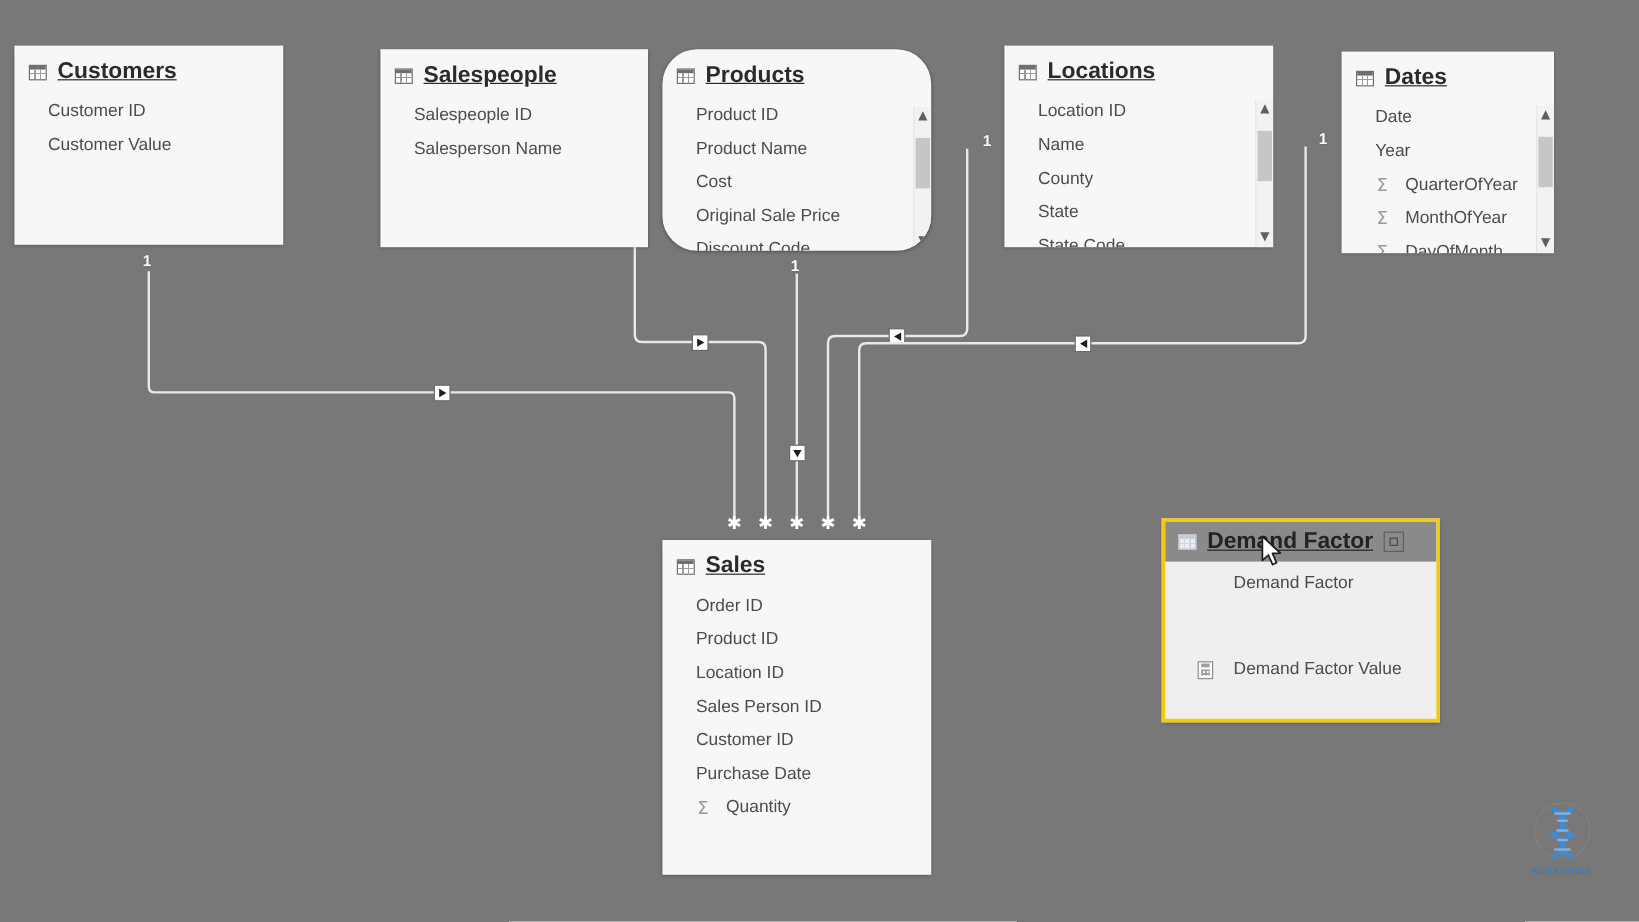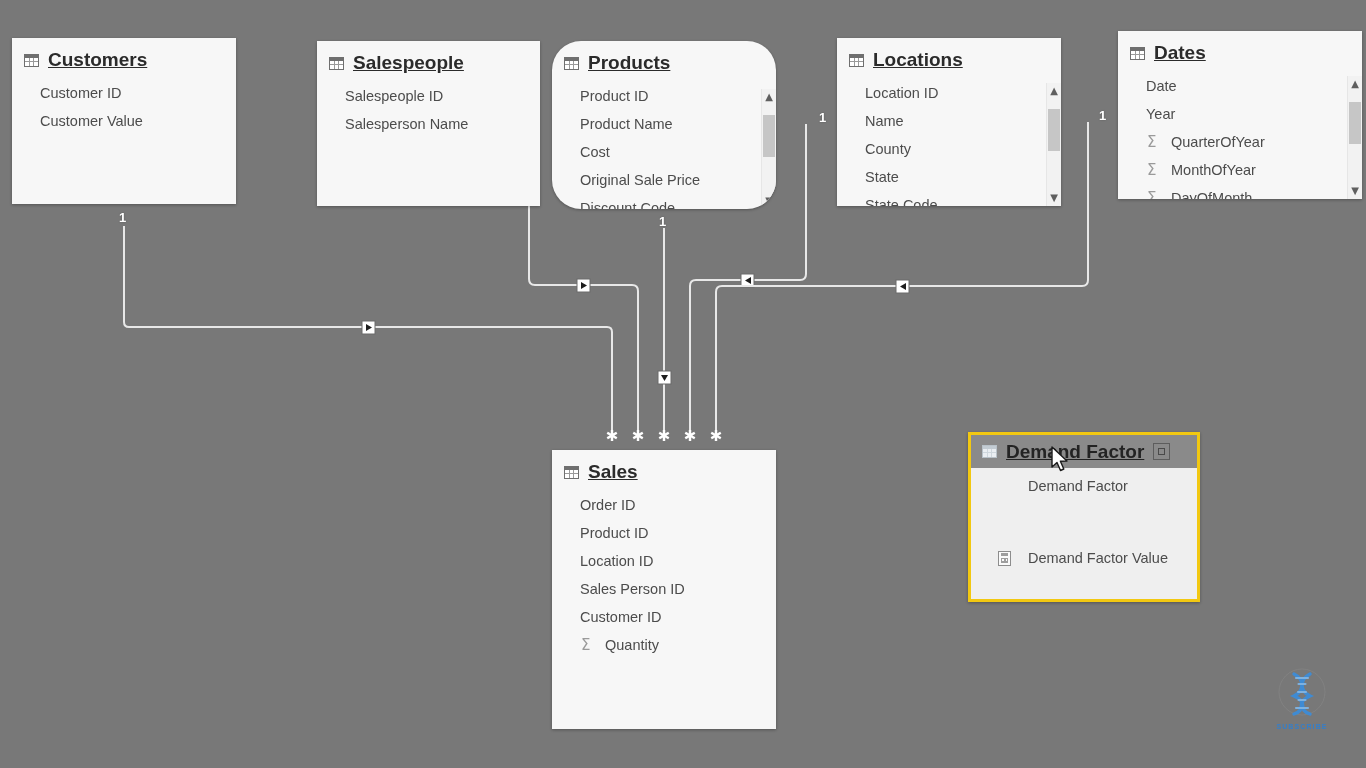--- a/index.html
+++ b/index.html
@@ -352,21 +352,21 @@
         <span class="lbl">State Code</span>
       </div>
     </div>
     <div class="vscroll" style="top:45px;">
       <div class="arw up">▲</div>
       <div class="thumb" style="top:26px;height:42px;"></div>
       <div class="arw dn">▼</div>
     </div>
   </div>
 
-  <div class="tbl" id="tbl-dates" style="left:1118px;top:31px;width:244px;height:168px;">
+  <div class="tbl" id="tbl-dates" style="left:1118px;top:43px;width:177px;height:168px;">
     <div class="tbl-head">
       <span class="ico-table"></span>
       <span class="tbl-title">Dates</span>
     </div>
     <div class="tbl-body">
       <div class="fld">
         <span class="lbl">Date</span>
       </div>
       <div class="fld">
         <span class="lbl">Year</span>
@@ -404,20 +404,23 @@
         <span class="lbl">Product ID</span>
       </div>
       <div class="fld">
         <span class="lbl">Location ID</span>
       </div>
       <div class="fld">
         <span class="lbl">Sales Person ID</span>
       </div>
       <div class="fld">
         <span class="lbl">Customer ID</span>
+      </div>
+      <div class="fld">
+        <span class="lbl">Purchase Date</span>
       </div>
       <div class="fld agg">
         <span class="sigma">Σ</span>
         <span class="lbl">Quantity</span>
       </div>
     </div>
   </div>
 
   <div class="tbl" id="tbl-demand" style="left:968px;top:432px;width:232px;height:170px;">
     <div class="df-head">

